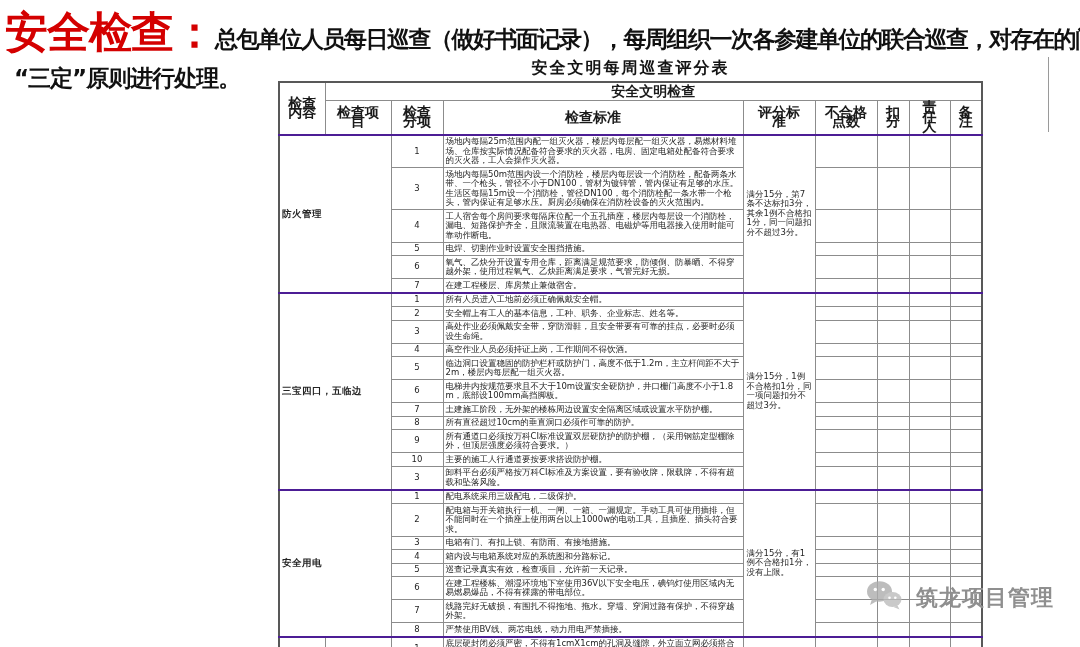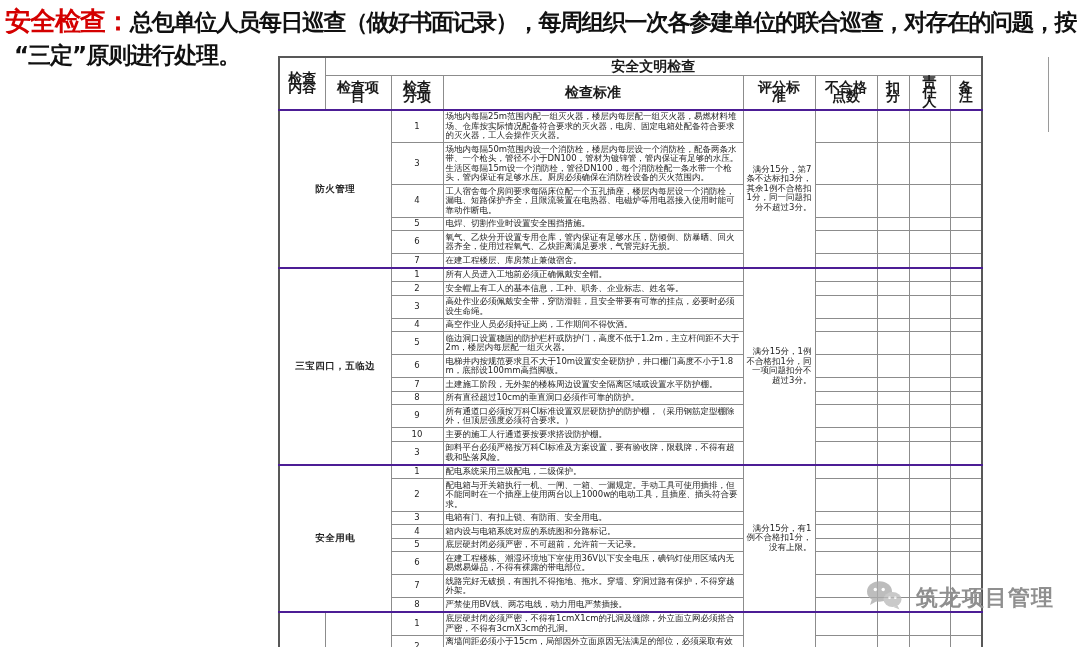--- a/index.html
+++ b/index.html
@@ -1,53 +1,54 @@
 <!DOCTYPE html>
 <html><head>
 <meta charset="utf-8">
 <style>
   html,body{margin:0;padding:0;background:#fff;}
   .page{position:relative;width:1080px;height:647px;background:#ffffff;overflow:hidden;
         font-family:"DejaVu Sans","Liberation Sans",sans-serif;color:#1b1b1b;}
   
   .headline{position:absolute;top:4px;left:5px;white-space:nowrap;}
-  .hl-red{color:#d40000;font-weight:bold;font-size:26px;letter-spacing:-1px;}
+  .hl-red{color:#d40000;font-weight:bold;font-size:43px;letter-spacing:-1px;}
   .hl-main{font-weight:bold;font-size:23px;letter-spacing:-1.5px;color:#111;}
   .hl-line2{font-weight:bold;font-size:23px;letter-spacing:-1px;color:#111;margin-left:9px;margin-top:1px;}
   
   .tbl-wrap{position:absolute;left:278px;top:56px;width:705px;}
   .tbl-title{text-align:center;font-weight:bold;font-size:16px;letter-spacing:2px;height:25px;line-height:23px;color:#141414;}
   table.score{border-collapse:collapse;table-layout:fixed;width:703px;font-size:8.5px;line-height:9.5px;color:#242424;border:2px solid #585858;}
   th,td{border:1px solid #8c8c8c;padding:1.5px 2px;vertical-align:middle;word-break:break-all;}
   thead th{text-align:center;font-weight:bold;font-size:14px;padding:2px 8px;height:13px;color:#1a1a1a;}
   tr.section-start td{border-top:2px solid #4c1d95;}
-  td.project-cell{text-align:center;font-weight:bold;font-size:9.5px;letter-spacing:0.5px;}
+  td.project-cell{text-align:left;font-weight:bold;font-size:9.5px;letter-spacing:0.5px;}
   td.no-cell{text-align:center;}
   td.std-cell{text-align:left;}
-  td.score-cell{text-align:right;padding:0 3px;}
+  td.score-cell{text-align:left;padding:0 3px;}
   
   .stray-line{position:absolute;left:1048px;top:57px;width:1px;height:75px;background:#9a9a9a;}
   
   .watermark{position:absolute;top:580px;right:26px;display:flex;align-items:center;gap:14px;
              color:#8f8f8f;font-weight:bold;font-size:22px;letter-spacing:1px;}
   .watermark .wm-icon{flex:0 0 auto;opacity:0.8;}
 </style>
 </head>
 <body>
 
 <div class="page">
 
   <div class="headline">
     <span class="hl-red">安全检查：</span><span class="hl-main">总包单位人员每日巡查（做好书面记录），每周组织一次各参建单位的联合巡查，对存在的问题，按</span>
     <div class="hl-line2">“三定”原则进行处理。</div>
   </div>
 
   <div class="stray-line"></div>
 
   <div class="tbl-wrap">
+    <div class="tbl-title">安全文明每周巡查评分表</div>
     <table class="score">
       <colgroup>
         <col style="width:46px">
           <col style="width:66px">
           <col style="width:52px">
           <col style="width:300px">
         <col style="width:72px">
           <col style="width:62px">
           <col style="width:32px">
           <col style="width:41px">
@@ -99,21 +100,21 @@
           <tr>
             <td class="no-cell">5</td>
             <td class="std-cell">电焊、切割作业时设置安全围挡措施。</td>
             <td></td>
             <td></td>
             <td></td>
             <td></td>
           </tr>
           <tr>
             <td class="no-cell">6</td>
-            <td class="std-cell">氧气、乙炔分开设置专用仓库，管内保证有足够水压，防倾倒、防暴晒、回火器齐全，使用过程氧气、乙炔距离满足要求，气管完好无损。</td>
+            <td class="std-cell">氧气、乙炔分开设置专用仓库，距离满足规范要求，防倾倒、防暴晒、不得穿越外架，使用过程氧气、乙炔距离满足要求，气管完好无损。</td>
             <td></td>
             <td></td>
             <td></td>
             <td></td>
           </tr>
           <tr>
             <td class="no-cell">7</td>
             <td class="std-cell">在建工程楼层、库房禁止兼做宿舍。</td>
             <td></td>
             <td></td>
@@ -223,37 +224,37 @@
           <tr>
             <td class="no-cell">2</td>
             <td class="std-cell">配电箱与开关箱执行一机、一闸、一箱、一漏规定。手动工具可使用插排，但不能同时在一个插座上使用两台以上1000w的电动工具，且插座、插头符合要求。</td>
             <td></td>
             <td></td>
             <td></td>
             <td></td>
           </tr>
           <tr>
             <td class="no-cell">3</td>
-            <td class="std-cell">电箱有门、有扣上锁、有防雨、安全用电。</td>
+            <td class="std-cell">电箱有门、有扣上锁、有防雨、有接地措施。</td>
             <td></td>
             <td></td>
             <td></td>
             <td></td>
           </tr>
           <tr>
             <td class="no-cell">4</td>
             <td class="std-cell">箱内设与电箱系统对应的系统图和分路标记。</td>
             <td></td>
             <td></td>
             <td></td>
             <td></td>
           </tr>
           <tr>
             <td class="no-cell">5</td>
-            <td class="std-cell">底层硬封闭必须严密，不可超前，允许前一天记录。</td>
+            <td class="std-cell">巡查记录真实有效，检查项目，允许前一天记录。</td>
             <td></td>
             <td></td>
             <td></td>
             <td></td>
           </tr>
           <tr>
             <td class="no-cell">6</td>
             <td class="std-cell">在建工程楼栋、潮湿环境地下室使用36V以下安全电压，碘钨灯使用区域内无易燃易爆品，不得有裸露的带电部位。</td>
             <td></td>
             <td></td>

